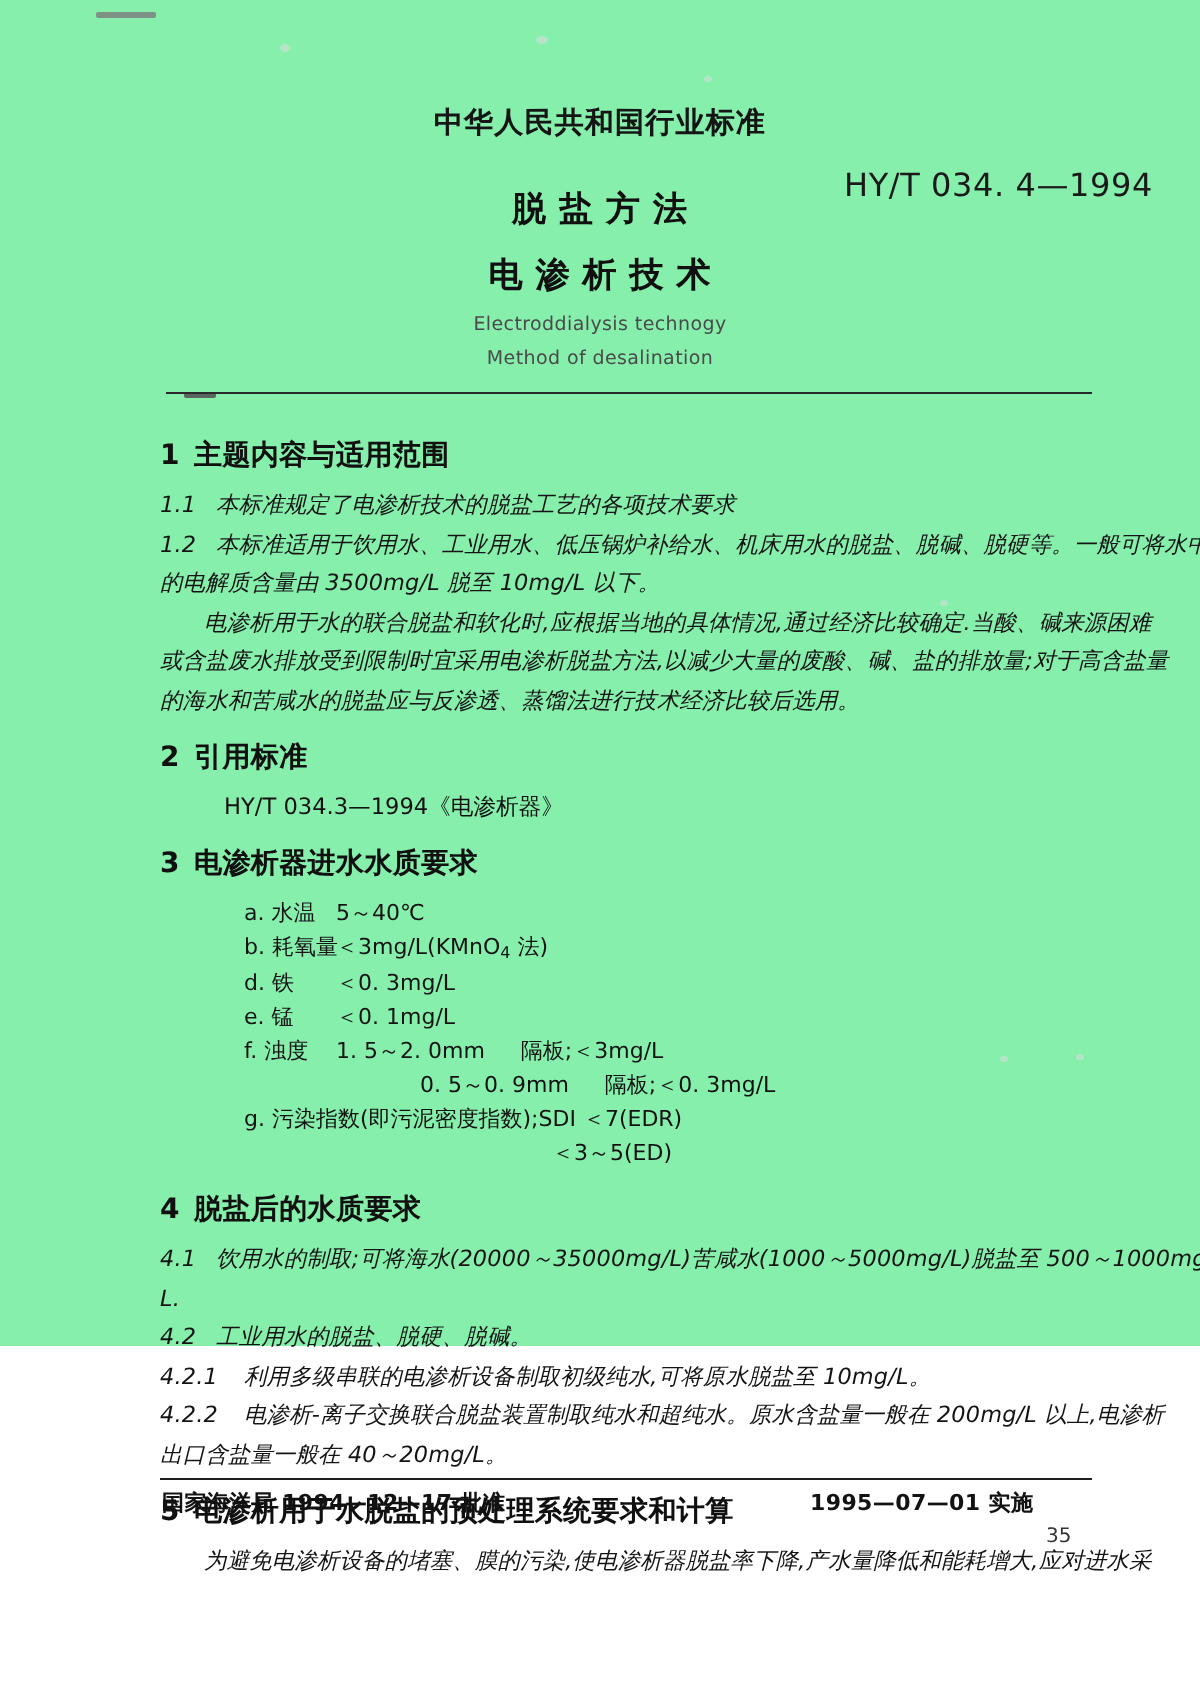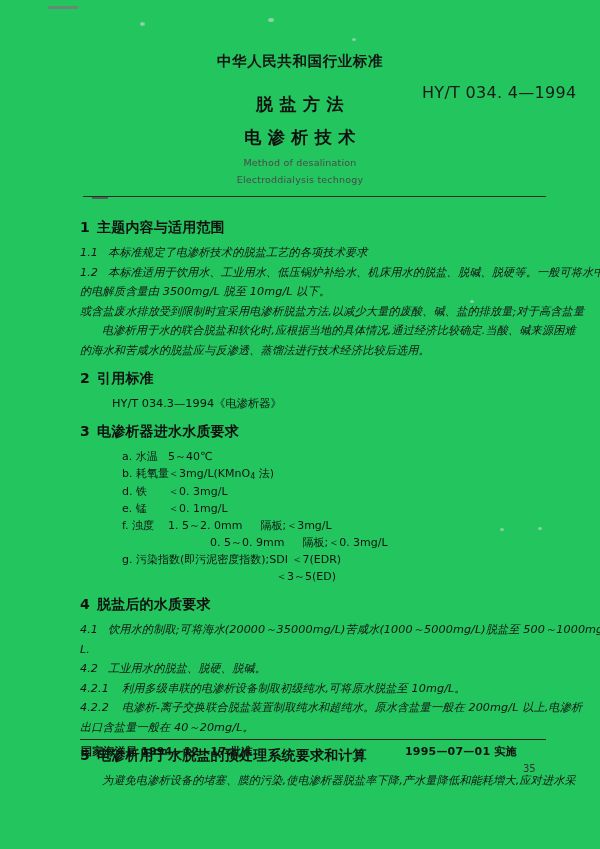--- a/index.html
+++ b/index.html
@@ -11,22 +11,22 @@
     height: 849px;
     background: #ffffff;
     font-family: "DejaVu Sans", "Liberation Sans", sans-serif;
     color: #111111;
     overflow: hidden;
     position: relative;
   }
   #page {
     position: relative;
     width: 600px;
-    height: 849px;
-    background: #22c55e;
+    height: 673px;
+    background: #86efac;
     box-sizing: border-box;
   }
   
   .speck {
     position: absolute;
     background: #dcdcdc;
     border-radius: 50%;
     opacity: .55;
     pointer-events: none;
   }
@@ -230,39 +230,39 @@
   <div class="speck" style="left:352px;top:38px;width:4px;height:3px;"></div>
   <div class="speck" style="left:470px;top:300px;width:4px;height:3px;"></div>
   <div class="speck" style="left:500px;top:528px;width:4px;height:3px;"></div>
   <div class="speck" style="left:538px;top:527px;width:4px;height:3px;"></div>
   <div class="speck" style="left:92px;top:196px;width:16px;height:3px;border-radius:1px;background:#555;opacity:.9;"></div>
 
   <div class="header-zone">
     <div class="natl-standard">中华人民共和国行业标准</div>
     <div class="doc-title-cn second">脱盐方法</div>
     <div class="doc-title-cn">电渗析技术</div>
+    <div class="doc-title-en">Electroddialysis technogy</div>
     <div class="doc-title-en">Method of desalination</div>
-    <div class="doc-title-en">Electroddialysis technogy</div>
   </div>
 
   <div class="std-number">HY/T 034. 4—1994</div>
 
   <div class="rule"></div>
 
   <div class="body-zone">
 
     <div class="sec-head"><span class="num">1</span><span>主题内容与适用范围</span></div>
 
     <div class="para"><span class="lbl">1.1</span><span>本标准规定了电渗析技术的脱盐工艺的各项技术要求</span></div>
 
     <div class="para"><span class="lbl">1.2</span><span>本标准适用于饮用水、工业用水、低压锅炉补给水、机床用水的脱盐、脱碱、脱硬等。一般可将水中</span></div>
     <div class="para">的电解质含量由 3500mg/L 脱至 10mg/L 以下。</div>
 
+    <div class="para indent">电渗析用于水的联合脱盐和软化时,应根据当地的具体情况,通过经济比较确定.当酸、碱来源困难</div>
     <div class="para">或含盐废水排放受到限制时宜采用电渗析脱盐方法,以减少大量的废酸、碱、盐的排放量;对于高含盐量</div>
-    <div class="para indent">电渗析用于水的联合脱盐和软化时,应根据当地的具体情况,通过经济比较确定.当酸、碱来源困难</div>
     <div class="para">的海水和苦咸水的脱盐应与反渗透、蒸馏法进行技术经济比较后选用。</div>
 
     <div class="sec-head"><span class="num">2</span><span>引用标准</span></div>
     <div class="ref-line">HY/T 034.3—1994《电渗析器》</div>
 
     <div class="sec-head"><span class="num">3</span><span>电渗析器进水水质要求</span></div>
 
     <div class="spec-list">
       <span class="spec-row"><span class="spec-key">a. 水温</span><span class="spec-val">5～40℃</span></span>
 

